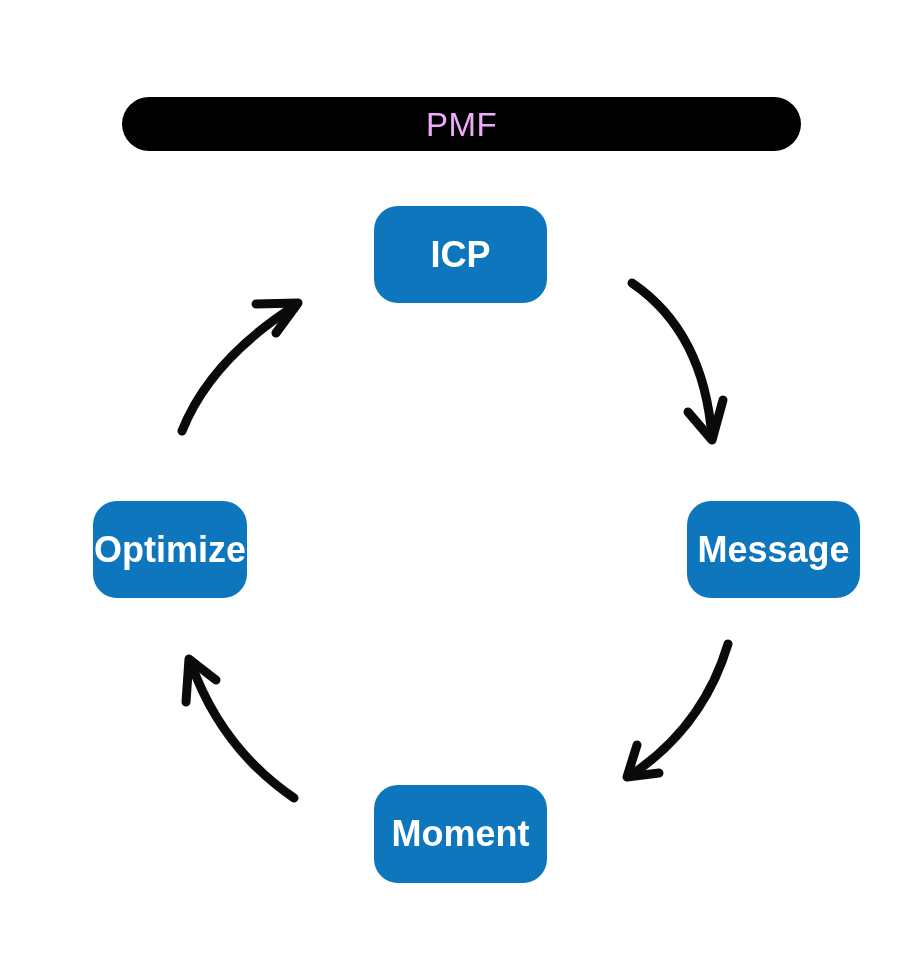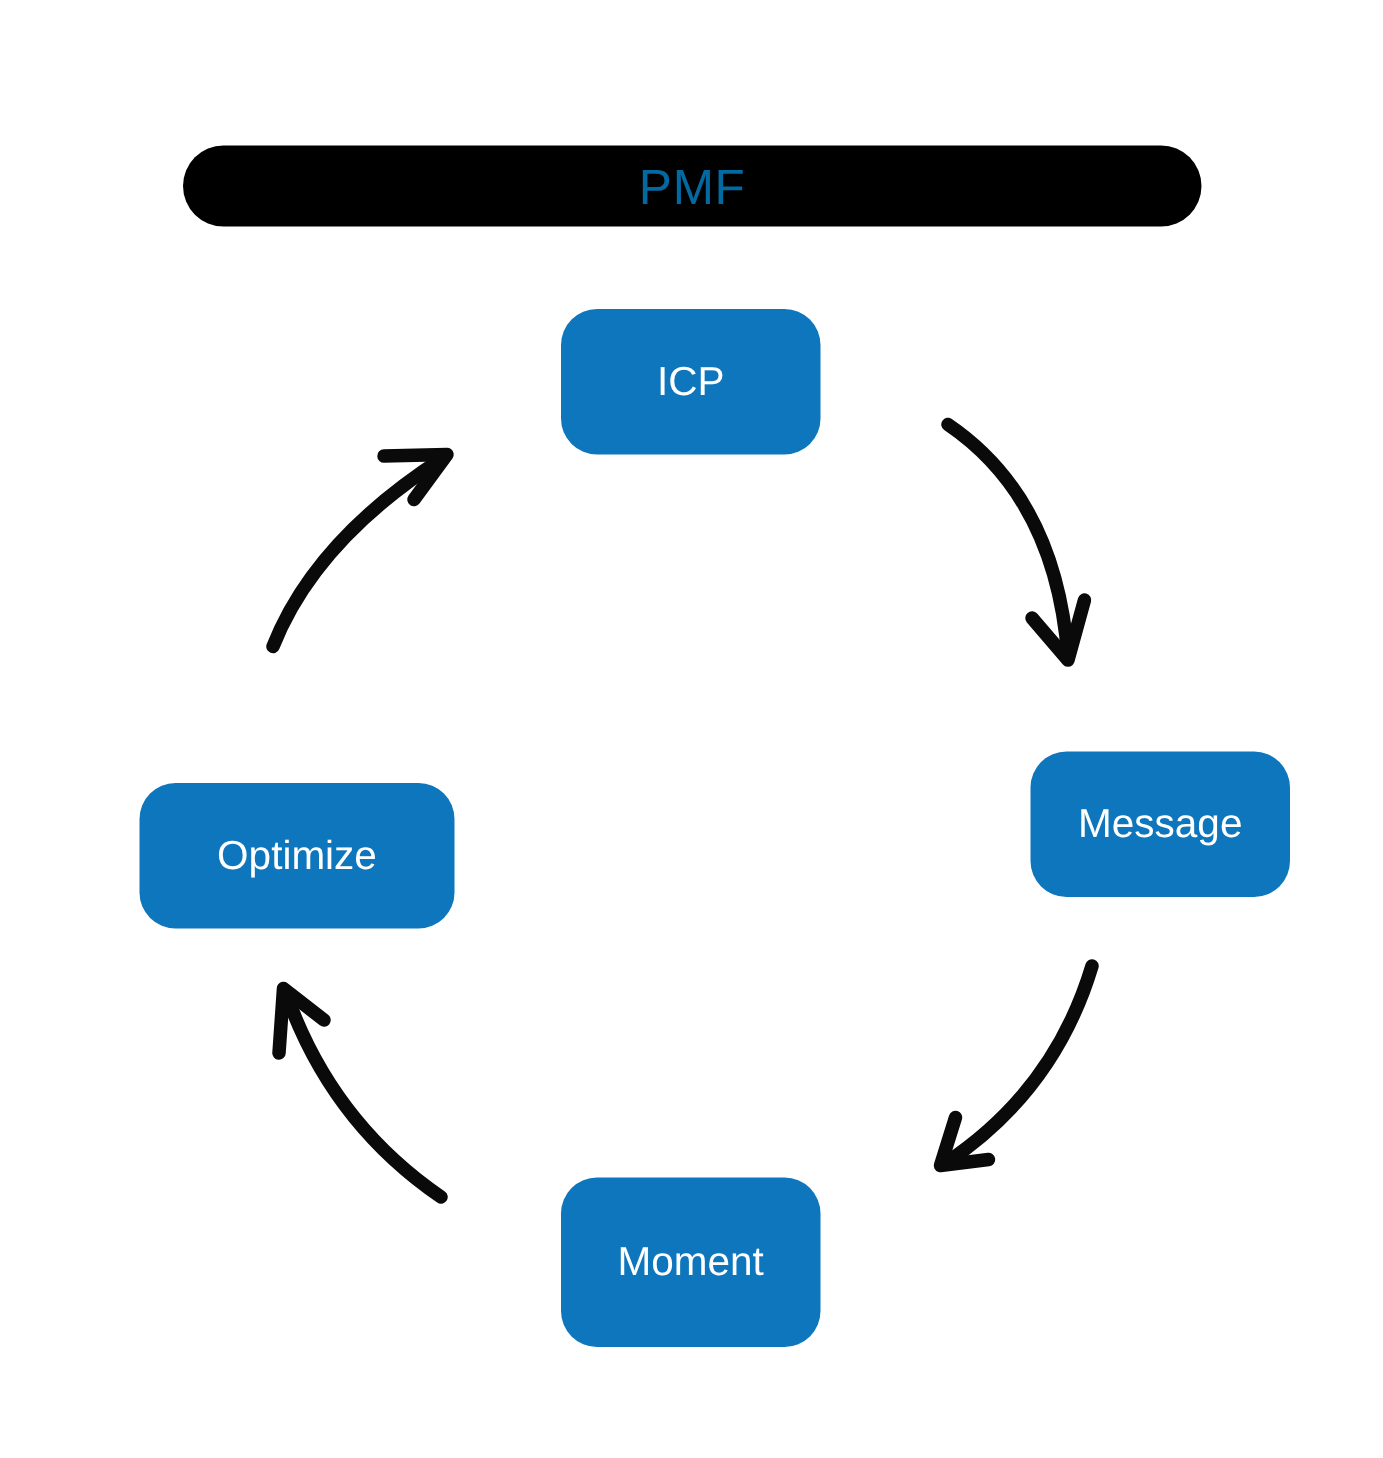--- a/index.html
+++ b/index.html
@@ -17,46 +17,46 @@
     top: 97px;
     width: 679px;
     height: 54px;
     background: #000000;
     border-radius: 27px;
     display: flex;
     align-items: center;
     justify-content: center;
   }
   .banner-label {
-    color: #0369a1;
+    color: #f0abfc;
     font-size: 33px;
     font-weight: 500;
     letter-spacing: 0.5px;
     line-height: 1;
   }
   .node {
     position: absolute;
     width: 173px;
     height: 97px;
     background: #0e76bd;
     border-radius: 24px;
     display: flex;
     align-items: center;
     justify-content: center;
   }
   .node-label {
     color: #ffffff;
-    font-size: 27px;
-    font-weight: 400;
+    font-size: 36px;
+    font-weight: 700;
     line-height: 1;
   }
   .node--icp      { left: 374px; top: 206px; }
   .node--message  { left: 655px; top: 501px; margin-left: 32px; }
-  .node--moment   { left: 374px; top: 785px; height: 113px; }
-  .node--optimize { left: 93px;  top: 522px; width: 210px; }
+  .node--moment   { left: 374px; top: 785px; height: 98px; }
+  .node--optimize { left: 93px;  top: 501px; width: 154px; }
   .arrows {
     position: absolute;
     left: 0;
     top: 0;
     width: 922px;
     height: 972px;
     pointer-events: none;
   }
   .arrows path {
     fill: none;

